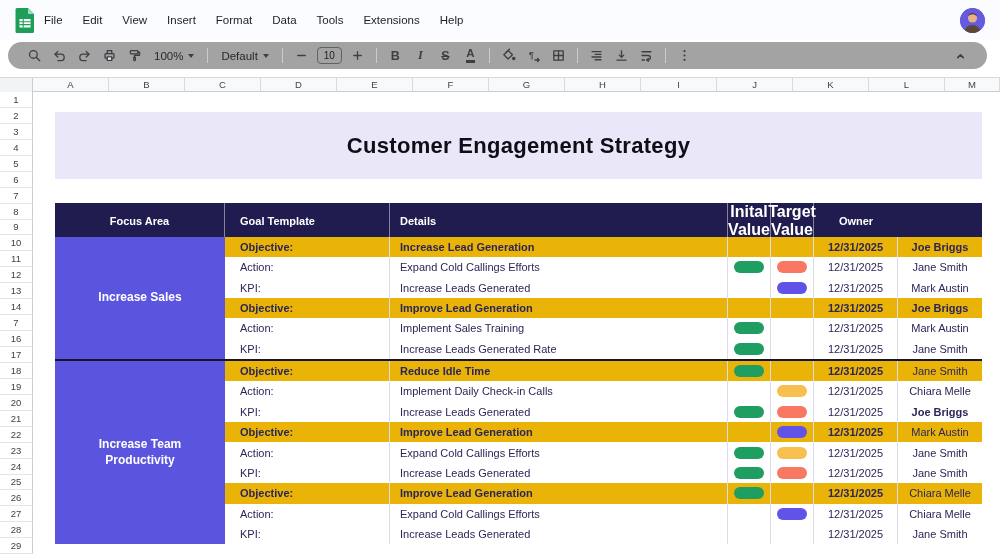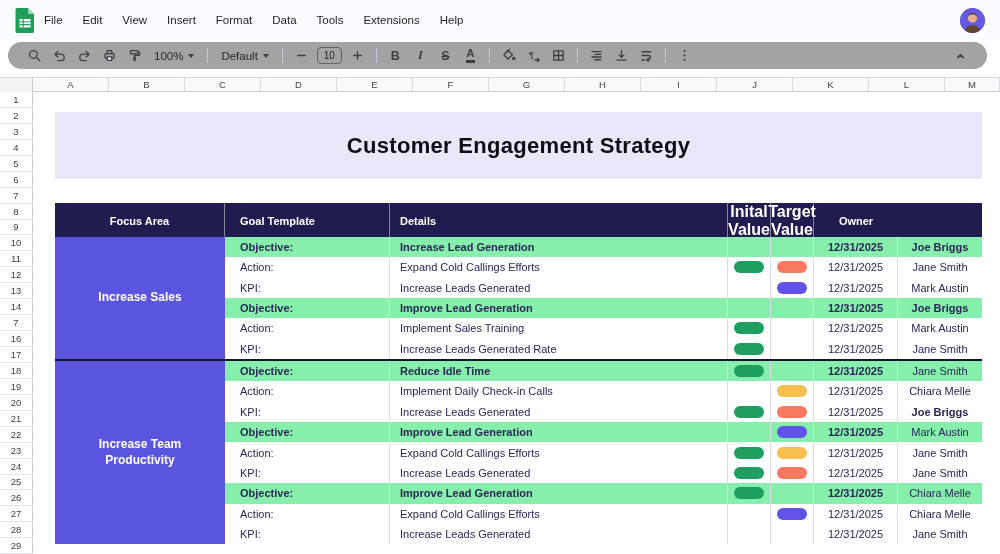--- a/index.html
+++ b/index.html
@@ -61,21 +61,21 @@
   .th.small { font-size:16px; line-height:1.15; }
   .th.pl15 { padding-left:15px; } .th.pl10 { padding-left:10px; }
 
   .section { display:grid; grid-template-columns:170px 165px 338px 43px 43px 84px 84px; position:relative; }
   .section.s2 { border-top:2px solid #17142e; }
   .focus-cell { grid-column:1; background:#5b54de; color:#fff; font-size:12px; font-weight:700;
     display:flex; align-items:center; justify-content:center; text-align:center; padding:0 14px; line-height:1.3; }
   .cell { border-right:1px solid #dddce9; display:flex; align-items:center; font-size:11px;
     color:#2b2657; background:#fff; overflow:hidden; white-space:nowrap; }
   .cell.last { border-right:none; }
-  .cell.obj { background:#86efac; }
+  .cell.obj { background:#eab308; }
   .cell.bold { font-weight:700; }
   .cell.center { justify-content:center; }
   .cell.pl15 { padding-left:15px; } .cell.pl10 { padding-left:10px; }
   .pill { width:30px; height:12px; border-radius:6px; }
 
   .r1 { grid-auto-rows:20.3px; } .r2 { grid-auto-rows:20.4px; }
 </style>
 </head>
 <body>
 

